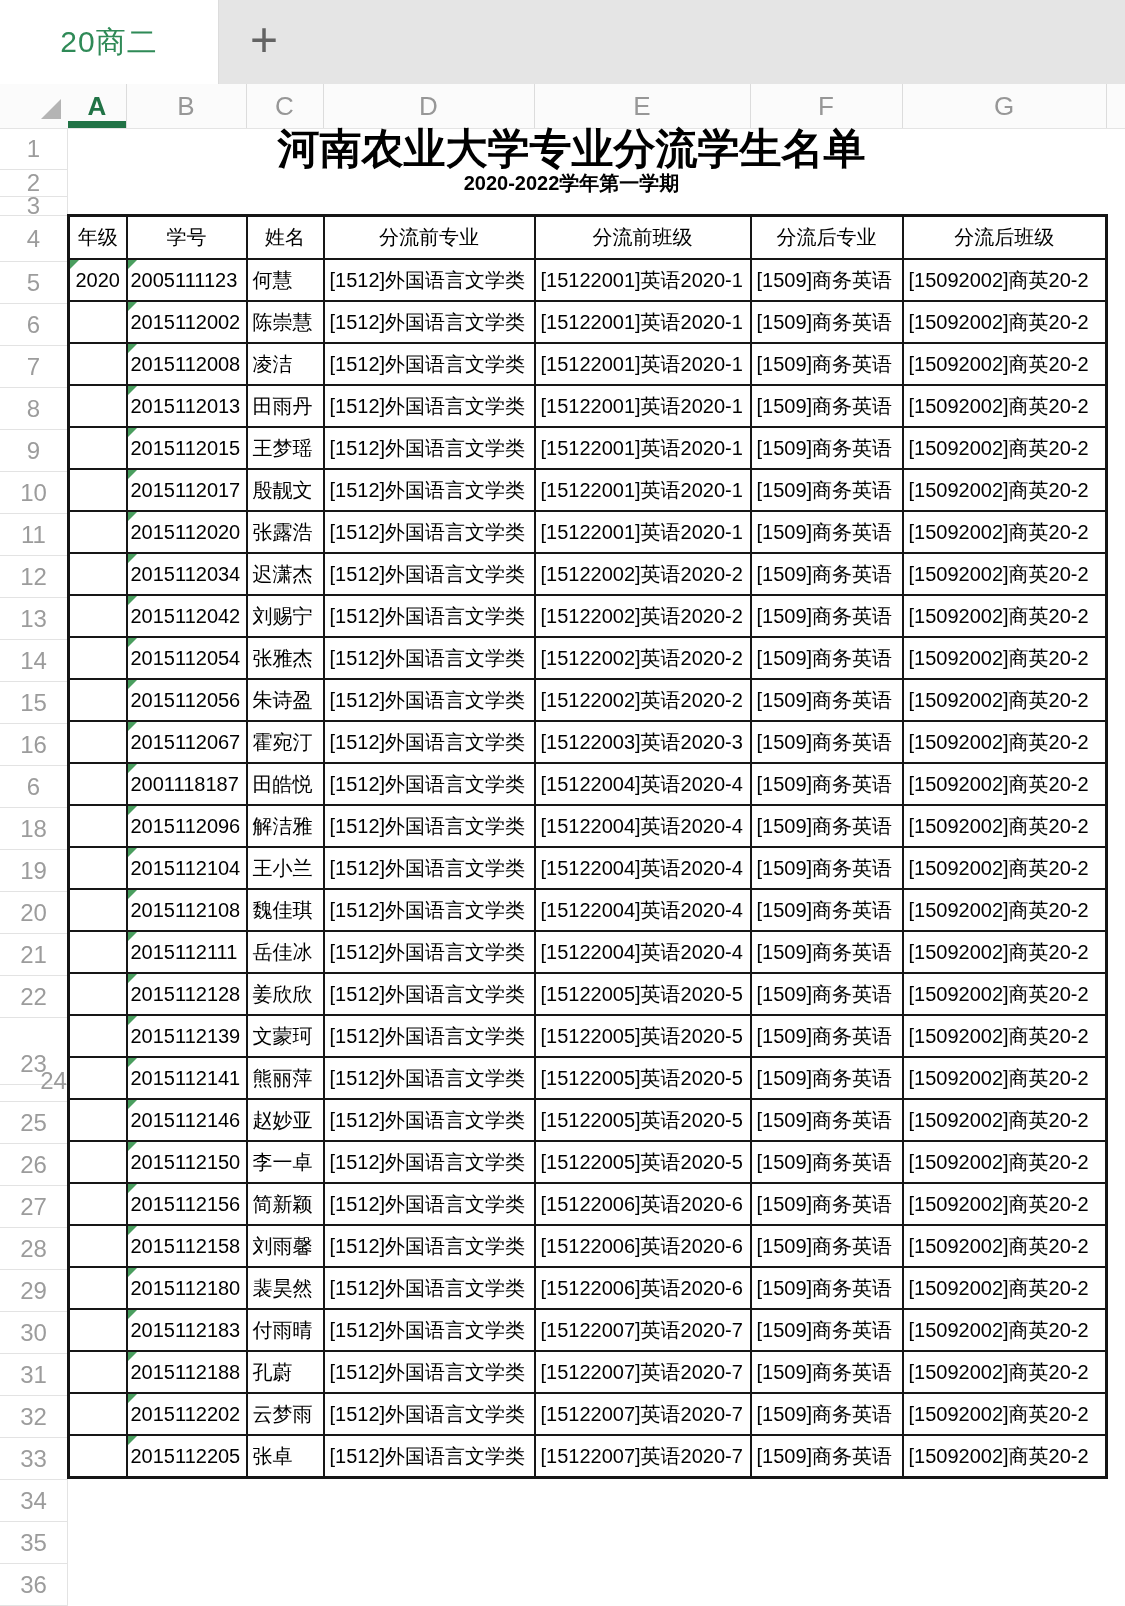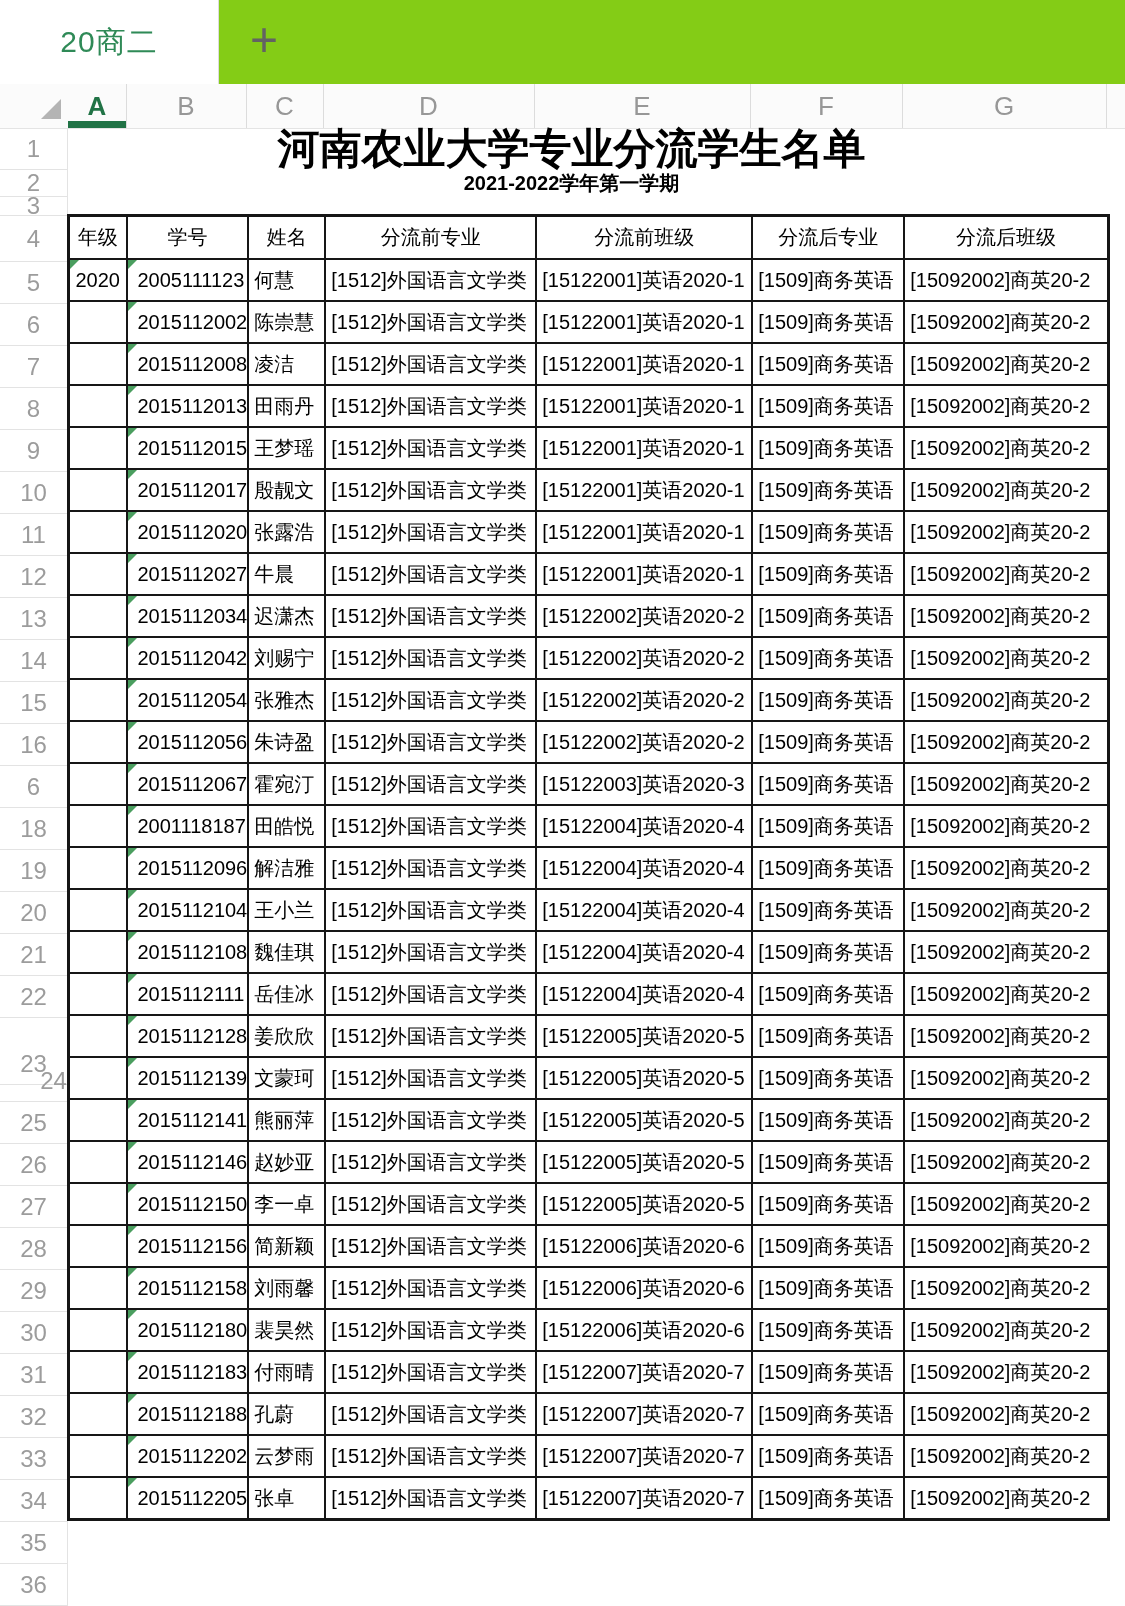--- a/index.html
+++ b/index.html
@@ -3,21 +3,21 @@
 <meta charset="utf-8">
 <style>
   html,body{margin:0;padding:0;background:#fff;}
   #screen{
     position:relative;width:1125px;height:1606px;overflow:hidden;background:#fff;
     font-family:"Liberation Sans","DejaVu Sans",sans-serif;
     --green:#2f8a57;--deep-green:#217346;--tri-green:#4a9e5f;
     --grid:#e3e3e3;--hdr-text:#979797;--border:#161616;
   }
   
-  .tabbar{position:absolute;left:0;top:0;width:1125px;height:84px;background:#84cc16;border-bottom:1px solid #dedede;}
+  .tabbar{position:absolute;left:0;top:0;width:1125px;height:84px;background:#e5e5e5;border-bottom:1px solid #dedede;}
   .tab{position:absolute;left:0;top:0;width:218px;height:84px;background:#ffffff;border-right:1px solid #dcdcdc;
        display:flex;align-items:center;justify-content:center;}
   .tab-label{font-size:30px;color:var(--green);letter-spacing:1px;}
   .addtab{position:absolute;left:218px;top:0;width:92px;height:84px;display:flex;align-items:center;justify-content:center;}
   .addtab span{font-size:48px;font-weight:200;color:#636363;line-height:1;margin-top:-4px;}
   
   .colstrip{position:absolute;left:0;top:84px;width:1125px;height:44px;background:#fbfbfb;border-bottom:1px solid #e4e4e4;}
   .collabel{position:absolute;top:0;height:44px;display:flex;align-items:center;justify-content:center;
             font-size:26px;color:var(--hdr-text);}
   .collabel.sel{color:var(--deep-green);font-weight:bold;}
@@ -35,21 +35,21 @@
   .sheetsub{position:absolute;left:18px;right:0;top:170px;height:27px;display:flex;align-items:center;justify-content:center;
             font-size:20px;font-weight:bold;color:#000;}
   
   .grid{position:absolute;left:67px;top:214px;}
   table{border-collapse:collapse;table-layout:fixed;background:#fff;border:3px solid var(--border);}
   th,td{border:2px solid var(--border);font-size:20px;color:#000;vertical-align:middle;
         overflow:hidden;white-space:nowrap;position:relative;padding:0;}
   th{height:41px;font-weight:normal;}
   td{height:40px;text-align:left;padding-left:5px;}
   td.c-grade{text-align:center;padding-left:0;}
-  td.c-id{padding-left:10px;}
+  td.c-id{padding-left:3px;}
   .tri{position:absolute;top:0;left:0;width:0;height:0;
        border-top:9px solid var(--tri-green);border-right:9px solid transparent;}
 </style>
 </head>
 <body>
 
 <div id="screen" style="--green: #2f8a57; --deep-green: #217346; --tri-green: #4a9e5f; --border: #161616; --grid: #e3e3e3;">
 
   <div class="tabbar">
     <div class="tab">
@@ -115,21 +115,21 @@
       <div class="rownum" style="top: 1226px; height: 42px;">31</div>
       <div class="rownum" style="top: 1268px; height: 42px;">32</div>
       <div class="rownum" style="top: 1310px; height: 42px;">33</div>
       <div class="rownum" style="top: 1352px; height: 42px;">34</div>
       <div class="rownum" style="top: 1394px; height: 42px;">35</div>
       <div class="rownum" style="top: 1436px; height: 42px;">36</div>
     </div>
   <div class="gutterline"></div>
 
   <div class="sheettitle">河南农业大学专业分流学生名单</div>
-  <div class="sheetsub">2021-2022学年第一学期</div>
+  <div class="sheetsub">2020-2022学年第一学期</div>
 
   <div class="grid">
     <table>
       <colgroup>
         <col style="width:58px">
           <col style="width:120px">
           <col style="width:77px">
         <col style="width:211px">
           <col style="width:216px">
           <col style="width:152px">
@@ -205,29 +205,20 @@
             <td class="c-grade"></td>
             <td class="c-id">2015112020<span class="tri"></span></td>
             <td>张露浩</td>
             <td>[1512]外国语言文学类</td>
             <td>[15122001]英语2020-1</td>
             <td>[1509]商务英语</td>
             <td>[15092002]商英20-2</td>
           </tr>
           <tr>
             <td class="c-grade"></td>
-            <td class="c-id">2015112027<span class="tri"></span></td>
-            <td>牛晨</td>
-            <td>[1512]外国语言文学类</td>
-            <td>[15122001]英语2020-1</td>
-            <td>[1509]商务英语</td>
-            <td>[15092002]商英20-2</td>
-          </tr>
-          <tr>
-            <td class="c-grade"></td>
             <td class="c-id">2015112034<span class="tri"></span></td>
             <td>迟潇杰</td>
             <td>[1512]外国语言文学类</td>
             <td>[15122002]英语2020-2</td>
             <td>[1509]商务英语</td>
             <td>[15092002]商英20-2</td>
           </tr>
           <tr>
             <td class="c-grade"></td>
             <td class="c-id">2015112042<span class="tri"></span></td>

